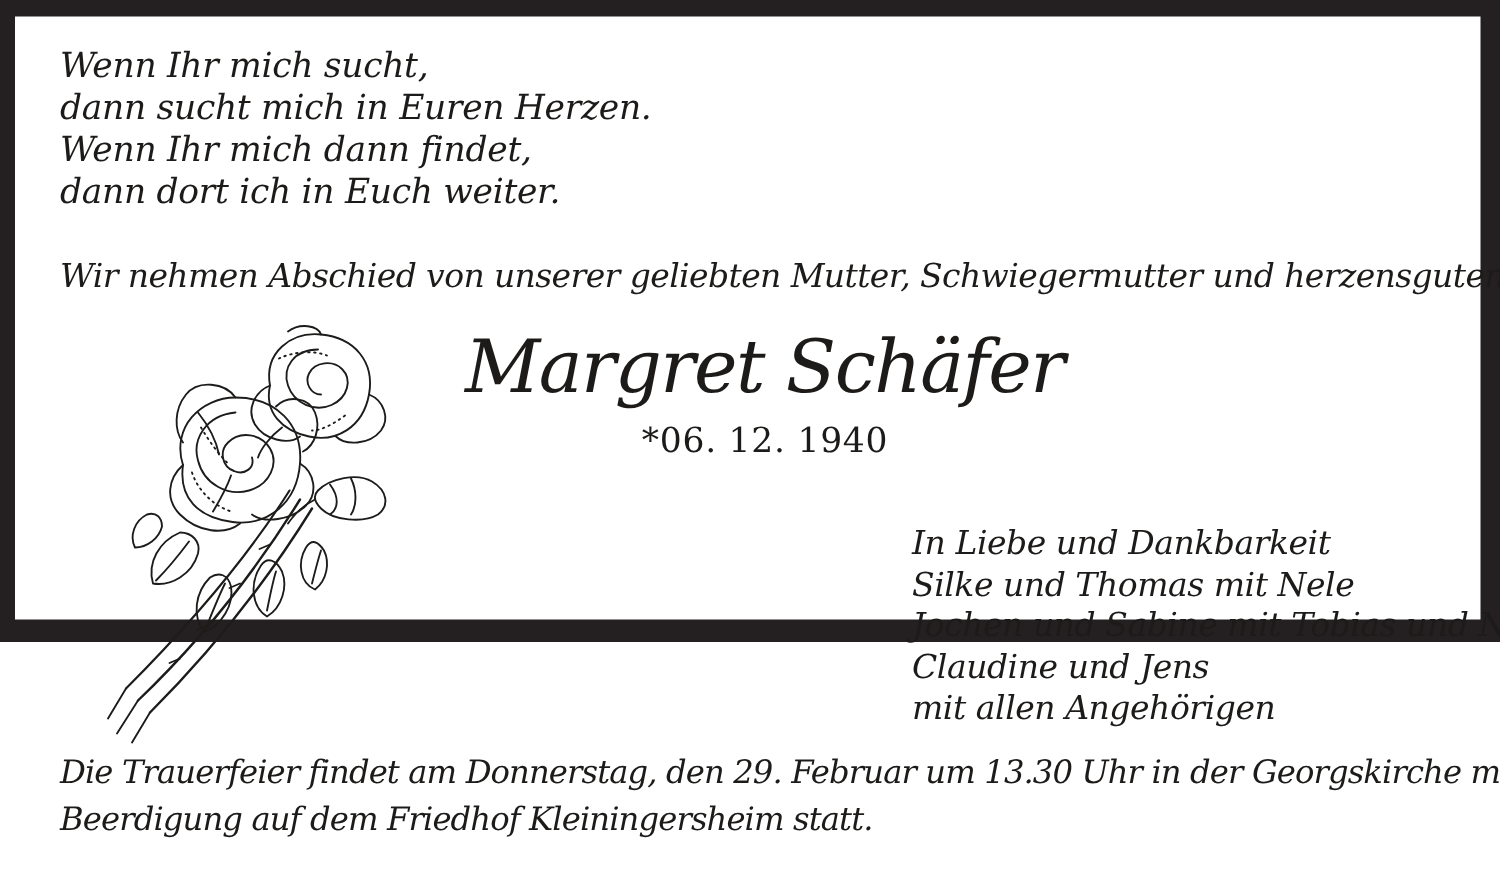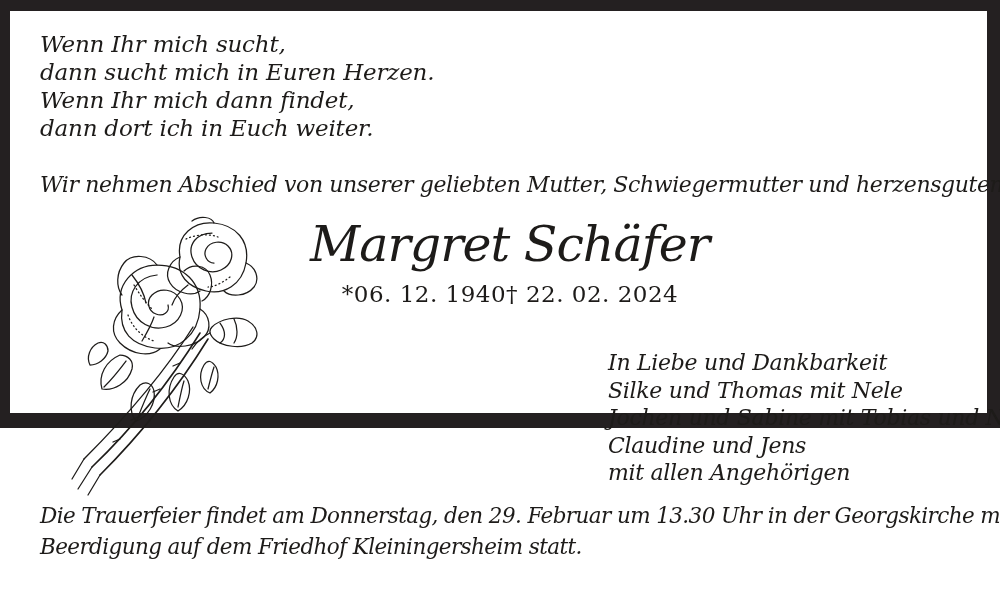--- a/index.html
+++ b/index.html
@@ -113,21 +113,20 @@
           <path d="M146,174 C148,166 150,158 152,152"></path>
           <path d="M36,128 C28,132 24,142 28,150 C36,150 44,144 46,136 C46,130 42,126 36,128 Z"></path>
         </g>
       </svg>
     </div>
 
     <div class="abs name-block">
       <div class="deceased-name">Margret Schäfer</div>
       <div class="dates">
         <span>*06. 12. 1940</span>
-        <span>† 22. 02. 2024</span>
       </div>
     </div>
 
     <div class="abs mourners">
       <div>In Liebe und Dankbarkeit</div>
       <div>Silke und Thomas mit Nele</div>
       <div>Jochen und Sabine mit Tobias und Nicole</div>
       <div>Claudine und Jens</div>
       <div>mit allen Angehörigen</div>
     </div>

